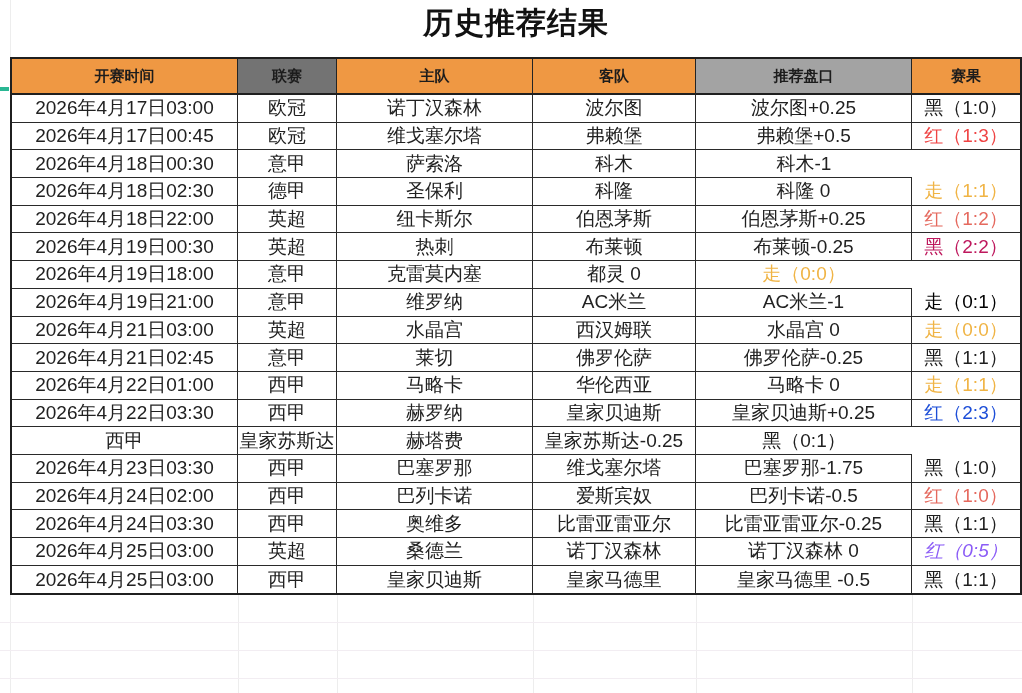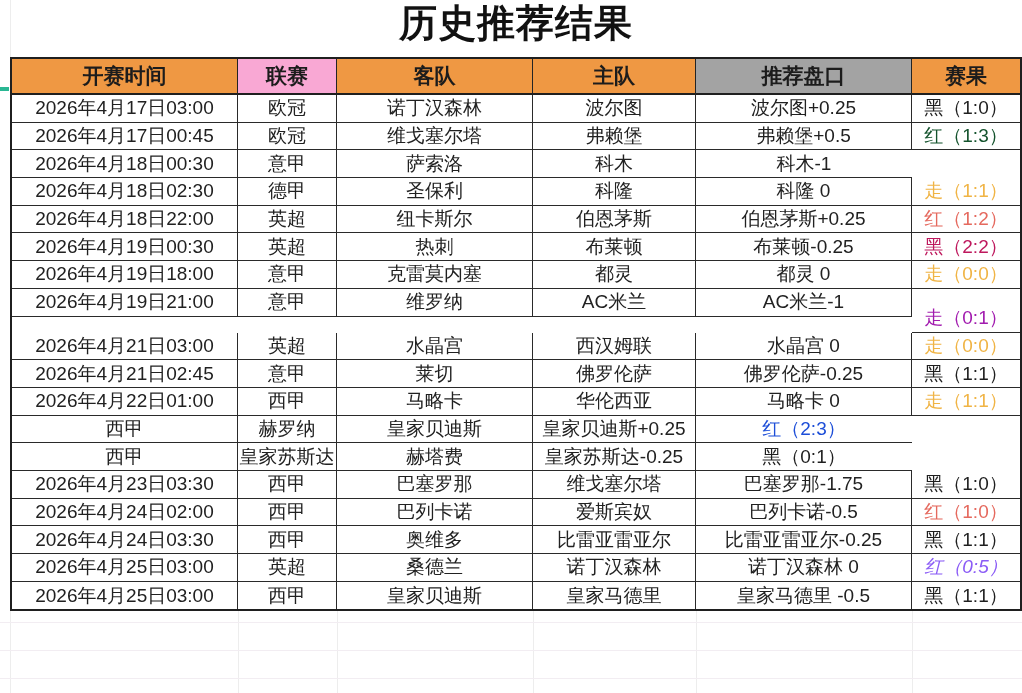--- a/index.html
+++ b/index.html
@@ -9,37 +9,37 @@
     font-family:"Liberation Sans","DejaVu Sans",sans-serif;
     color:#212121;
   }
   
   .vline{position:absolute;width:1px;background:#ededed;}
   .hline{position:absolute;height:1px;background:#f2edf2;left:0;width:1022px;}
   .row-marker{position:absolute;left:0;top:87px;width:9px;height:4px;background:#2ab793;}
 
   .page-title{
     position:absolute;top:3px;left:10px;width:1012px;
-    text-align:center;font-size:38px;line-height:40px;font-weight:700;
+    text-align:center;font-size:30px;line-height:40px;font-weight:700;
     color:#111;letter-spacing:1px;
   }
 
   .sheet-table{
     position:absolute;left:10px;top:57px;width:1012px;
     border:2px solid #1f1f1f;box-sizing:border-box;
     background:#fff;
   }
   .thead,.trow{
     display:grid;
     grid-template-columns:226px 99px 196px 163px 216px 108px;
   }
   .hcell{
     height:36px;box-sizing:border-box;
     display:flex;align-items:center;justify-content:center;
-    font-size:21px;font-weight:700;color:#1c1c1c;
+    font-size:15px;font-weight:700;color:#1c1c1c;
     border-right:1.5px solid #242424;border-bottom:2px solid #1f1f1f;
   }
   .hcell:last-child{border-right:none;}
   .cell{
     height:27.7px;box-sizing:border-box;
     display:flex;align-items:center;justify-content:center;
     font-size:19px;color:#212121;white-space:nowrap;overflow:hidden;
     border-right:1.5px solid #2a2a2a;border-bottom:1.5px solid #2a2a2a;
   }
   .cell:last-child{border-right:none;}
@@ -59,42 +59,42 @@
 <div class="hline" style="top:650px;"></div>
 <div class="hline" style="top:678px;"></div>
 
 <div class="row-marker"></div>
 
 <div class="page-title">历史推荐结果</div>
 
 <div class="sheet-table">
   <div class="thead">
     <div class="hcell" style="background: rgb(239, 152, 67);">开赛时间</div>
-    <div class="hcell" style="background: #f9a8d4;">联赛</div>
+    <div class="hcell" style="background: #737373;">联赛</div>
+    <div class="hcell" style="background: rgb(239, 152, 67);">主队</div>
     <div class="hcell" style="background: rgb(239, 152, 67);">客队</div>
-    <div class="hcell" style="background: rgb(239, 152, 67);">主队</div>
     <div class="hcell" style="background: #a3a3a3;">推荐盘口</div>
     <div class="hcell" style="background: rgb(239, 152, 67); text-align: center;">赛果</div>
   </div>
   <div id="tbody">
       <div class="trow">
         <div class="cell">2026年4月17日03:00</div>
         <div class="cell">欧冠</div>
         <div class="cell">诺丁汉森林</div>
         <div class="cell">波尔图</div>
         <div class="cell">波尔图+0.25</div>
         <div class="cell" style="color: rgb(31, 31, 31);">黑（1:0）</div>
       </div>
       <div class="trow">
         <div class="cell">2026年4月17日00:45</div>
         <div class="cell">欧冠</div>
         <div class="cell">维戈塞尔塔</div>
         <div class="cell">弗赖堡</div>
         <div class="cell">弗赖堡+0.5</div>
-        <div class="cell" style="color: #14532d;">红（1:3）</div>
+        <div class="cell" style="color: #ef4444;">红（1:3）</div>
       </div>
       <div class="trow">
         <div class="cell">2026年4月18日00:30</div>
         <div class="cell">意甲</div>
         <div class="cell">萨索洛</div>
         <div class="cell">科木</div>
         <div class="cell">科木-1</div>
       </div>
       <div class="trow">
         <div class="cell">2026年4月18日02:30</div>
@@ -117,31 +117,30 @@
         <div class="cell">英超</div>
         <div class="cell">热刺</div>
         <div class="cell">布莱顿</div>
         <div class="cell">布莱顿-0.25</div>
         <div class="cell" style="color: #be185d;">黑（2:2）</div>
       </div>
       <div class="trow">
         <div class="cell">2026年4月19日18:00</div>
         <div class="cell">意甲</div>
         <div class="cell">克雷莫内塞</div>
-        <div class="cell">都灵</div>
         <div class="cell">都灵 0</div>
         <div class="cell" style="color: rgb(240, 180, 69);">走（0:0）</div>
       </div>
       <div class="trow">
         <div class="cell">2026年4月19日21:00</div>
         <div class="cell">意甲</div>
         <div class="cell">维罗纳</div>
         <div class="cell">AC米兰</div>
         <div class="cell">AC米兰-1</div>
-        <div class="cell" style="color: #a21caf; margin-top: 16px;">走（0:1）</div>
+        <div class="cell" style="color: #000000;">走（0:1）</div>
       </div>
       <div class="trow">
         <div class="cell">2026年4月21日03:00</div>
         <div class="cell">英超</div>
         <div class="cell">水晶宫</div>
         <div class="cell">西汉姆联</div>
         <div class="cell">水晶宫 0</div>
         <div class="cell" style="color: rgb(240, 180, 69);">走（0:0）</div>
       </div>
       <div class="trow">
@@ -154,20 +153,21 @@
       </div>
       <div class="trow">
         <div class="cell">2026年4月22日01:00</div>
         <div class="cell">西甲</div>
         <div class="cell">马略卡</div>
         <div class="cell">华伦西亚</div>
         <div class="cell">马略卡 0</div>
         <div class="cell" style="color: rgb(240, 180, 69);">走（1:1）</div>
       </div>
       <div class="trow">
+        <div class="cell">2026年4月22日03:30</div>
         <div class="cell">西甲</div>
         <div class="cell">赫罗纳</div>
         <div class="cell">皇家贝迪斯</div>
         <div class="cell">皇家贝迪斯+0.25</div>
         <div class="cell" style="color: #1d4ed8;">红（2:3）</div>
       </div>
       <div class="trow">
         <div class="cell">西甲</div>
         <div class="cell">皇家苏斯达</div>
         <div class="cell">赫塔费</div>

